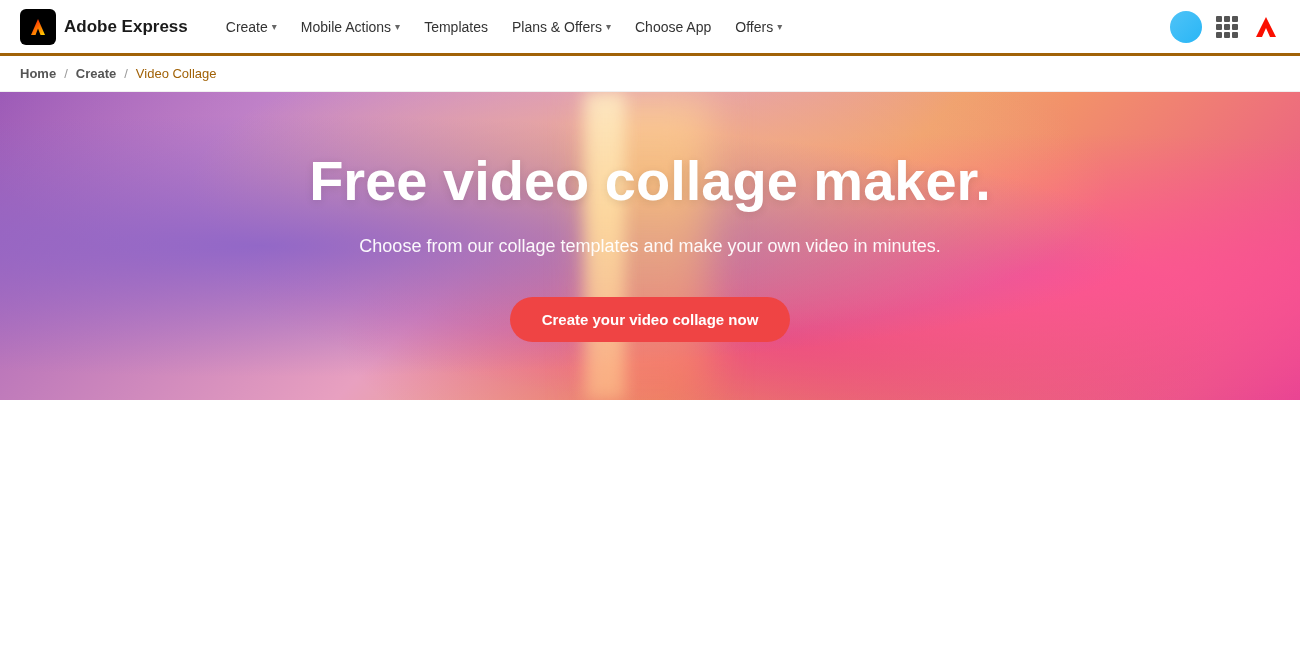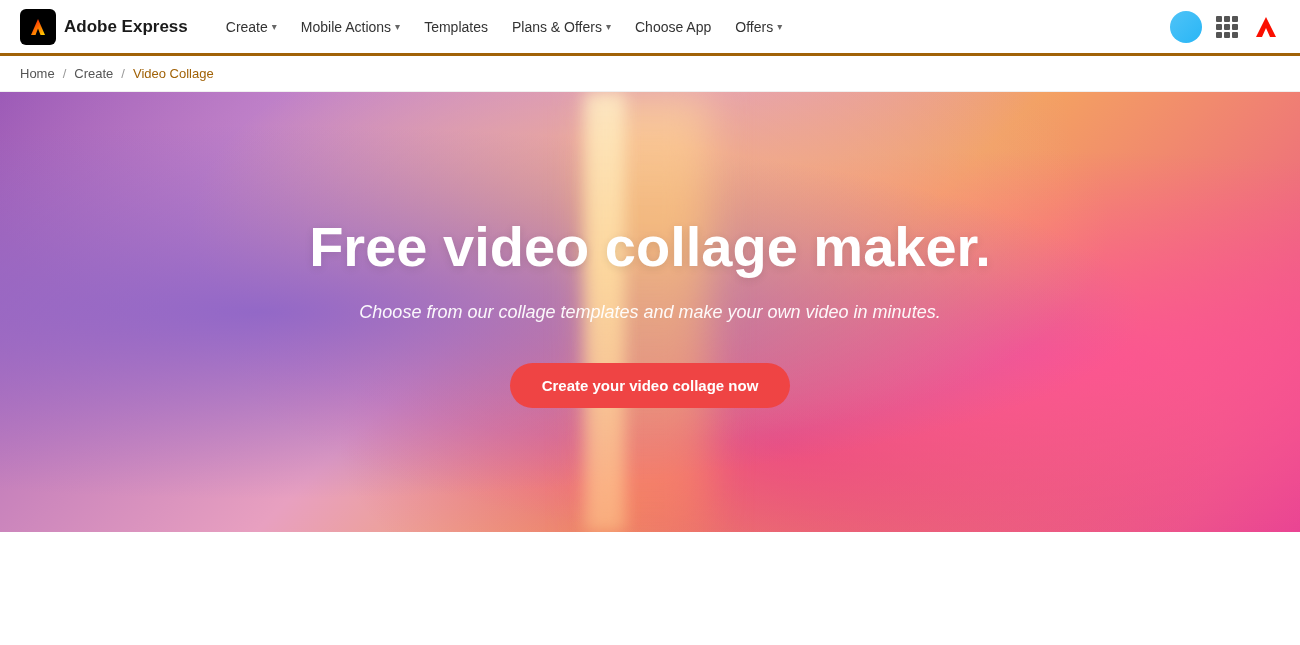--- a/index.html
+++ b/index.html
@@ -97,34 +97,35 @@
       align-items: center;
       padding: 10px 20px;
       font-size: 13px;
       color: #555;
       background: #fff;
       border-bottom: 1px solid #f0f0f0;
     }
     .breadcrumb a {
       color: #555;
       text-decoration: none;
+      font-weight: bold;
     }
     .breadcrumb-sep {
       margin: 0 8px;
       color: #999;
     }
     .breadcrumb-current {
       color: #a16207;
     }
 
     
     .hero {
       position: relative;
       width: 1300px;
-      height: 440px;
+      height: 308px;
       overflow: hidden;
       display: flex;
       align-items: center;
       justify-content: center;
     }
     .hero-bg {
       position: absolute;
       inset: 0;
       background: 
         radial-gradient(ellipse at 20% 50%, rgba(140, 100, 200, 0.9) 0%, transparent 60%),
@@ -174,21 +175,20 @@
       color: #fff;
       line-height: 1.1;
       margin-bottom: 24px;
       text-shadow: 0 2px 8px rgba(0,0,0,0.1);
     }
     .hero-subtitle {
       font-size: 18px;
       color: rgba(255,255,255,0.95);
       margin-bottom: 40px;
       font-weight: 400;
-      font-style: italic;
     }
     .hero-cta {
       display: inline-block;
       background: #ef4444;
       color: #fff;
       border: none;
       border-radius: 30px;
       padding: 14px 32px;
       font-size: 15px;
       font-weight: 600;

